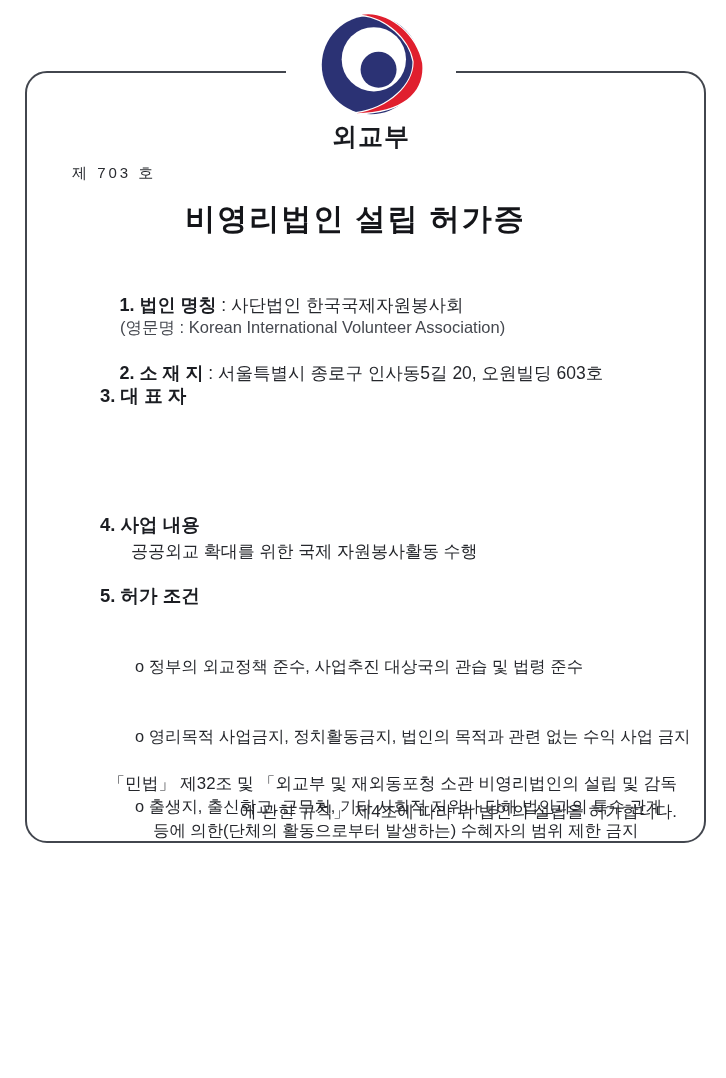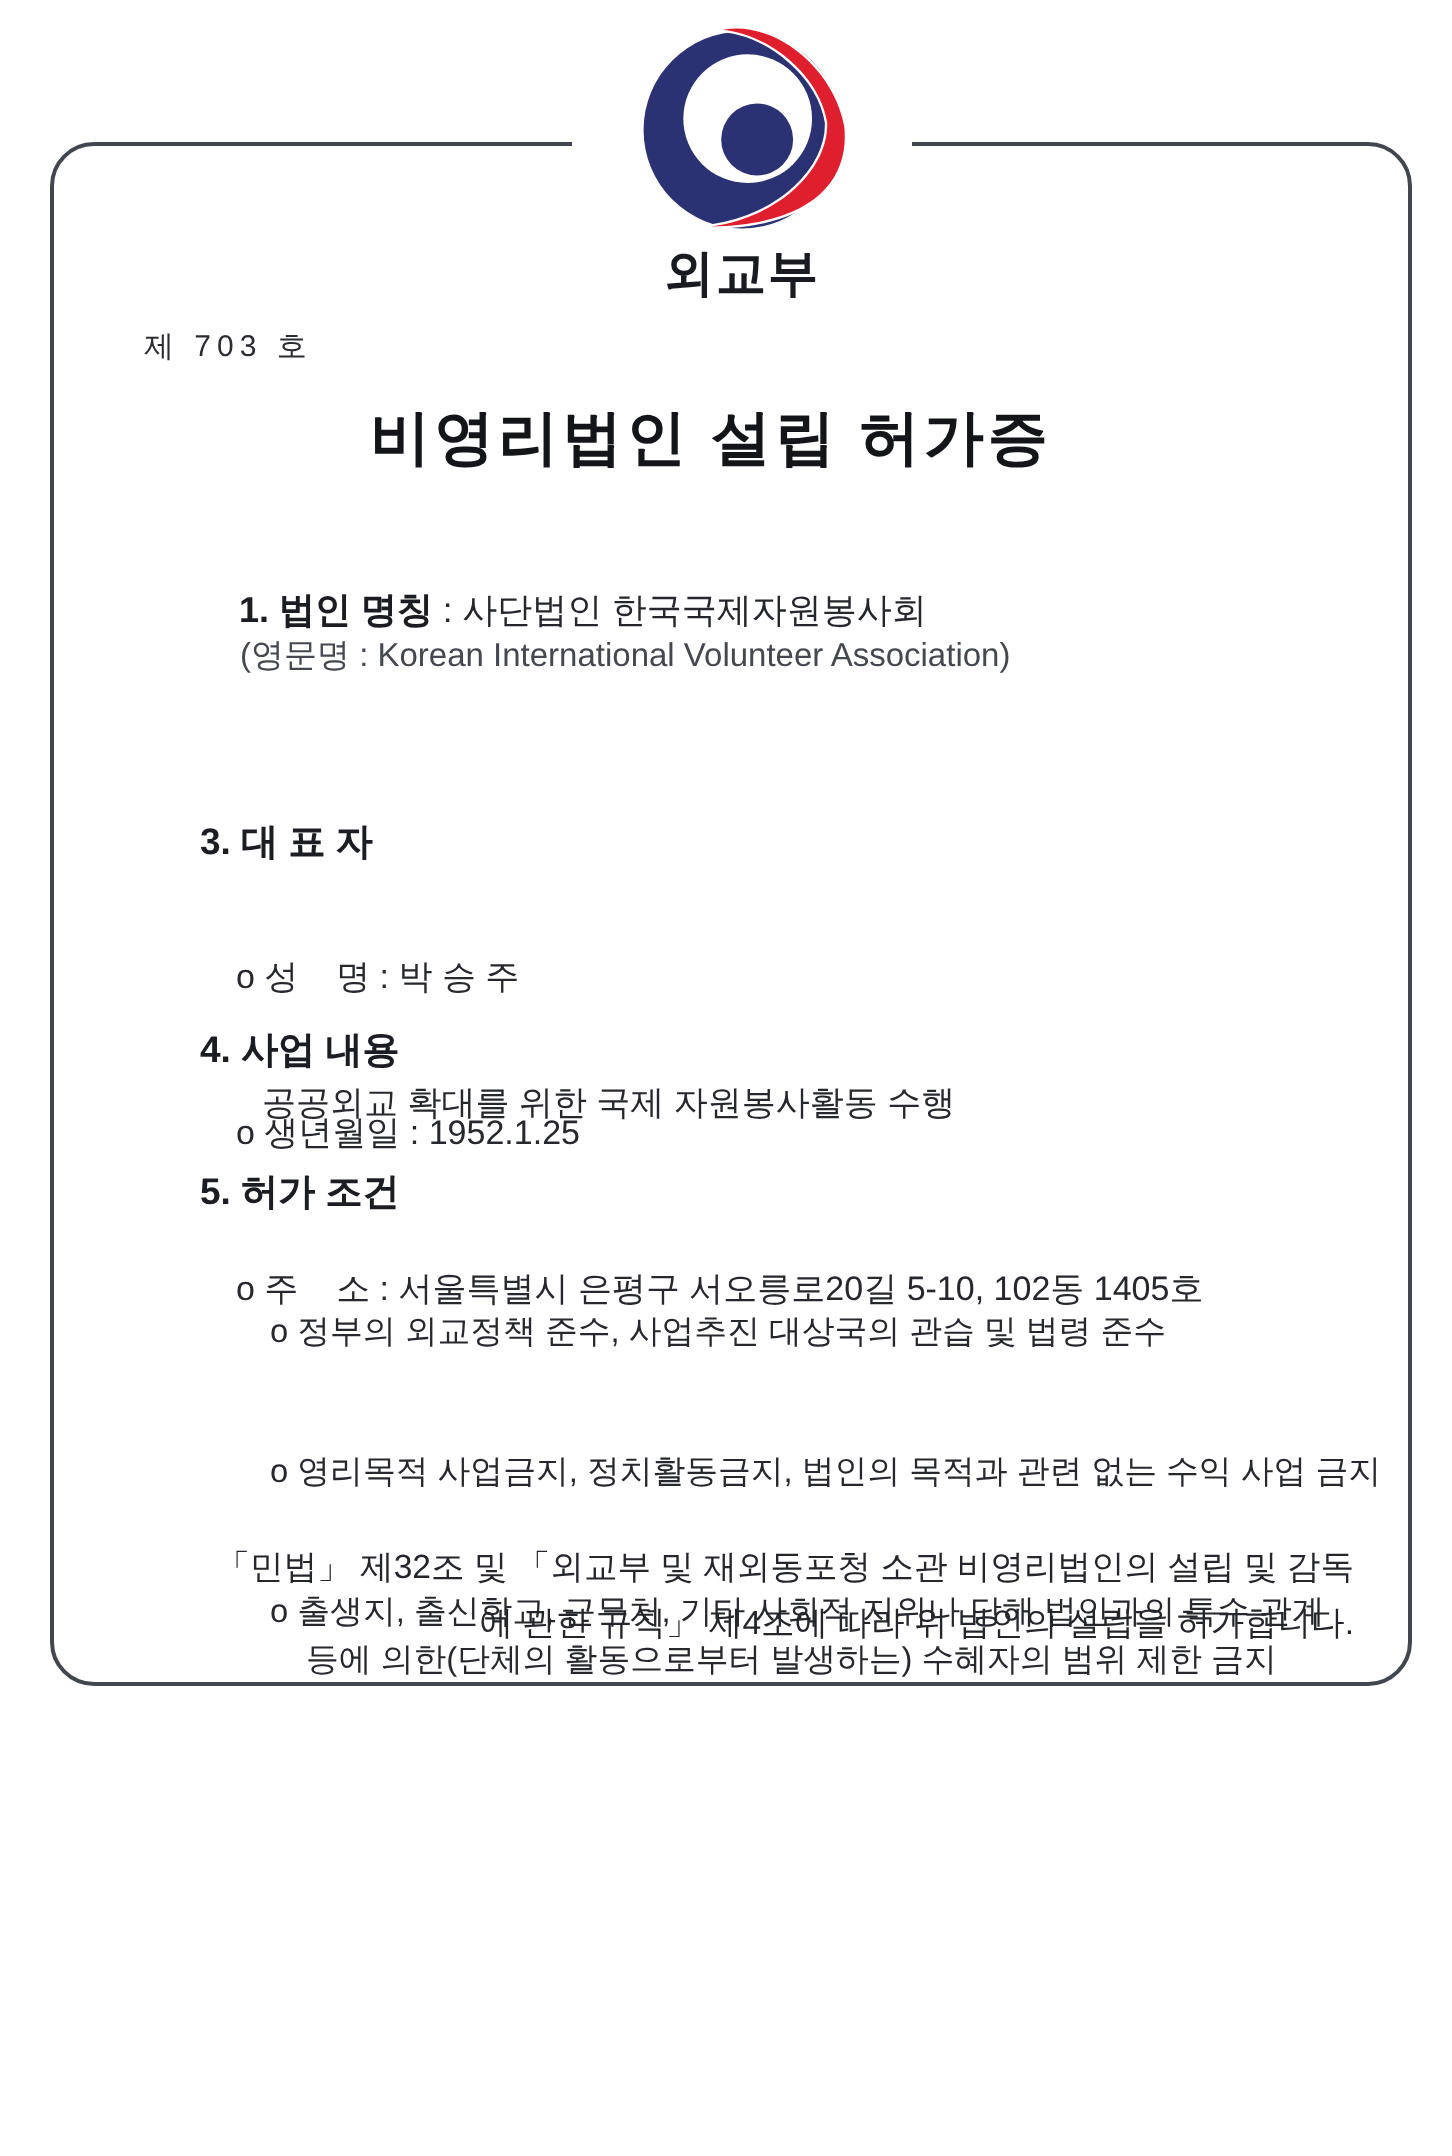--- a/index.html
+++ b/index.html
@@ -24,21 +24,21 @@
   
   .abs{position:absolute;white-space:pre-wrap;}
   .doc-number{left:72px;top:164px;font-size:15px;font-weight:500;letter-spacing:3px;color:#2a2c31;}
   .title{left:0;right:15px;top:199px;text-align:center;font-size:30px;font-weight:800;letter-spacing:2px;color:#141519;}
   .sec-line{font-size:17.5px;font-weight:500;color:#25272c;}
   .sec-line .h{font-size:18px;font-weight:700;color:#1b1d22;}
   .sec-head{font-size:18.5px;font-weight:700;color:#1b1d22;}
   .s1{left:100px;top:272px;}
   .s1-sub{left:120px;top:301px;font-size:16.5px;font-weight:400;color:#45484f;margin-top:16px;}
   .s2{left:100px;top:340px;}
-  .s3-head{left:100px;top:408px;}
+  .s3-head{left:100px;top:383px;}
   .s3-items{left:118px;top:424px;font-size:17px;line-height:26px;font-weight:500;color:#26282d;}
   .s4-head{left:100px;top:512px;}
   .s4-body{left:131px;top:540px;font-size:17px;font-weight:500;color:#26282d;}
   .s5-head{left:100px;top:583px;}
   .s5-items{left:135px;top:608px;width:580px;font-size:16.4px;line-height:23.4px;font-weight:500;color:#26282d;}
   .s5-items .cond{padding-left:18px;text-indent:-18px;}
   .closing{left:71px;top:770px;width:606px;font-size:16.8px;line-height:27.5px;text-indent:11px;font-weight:500;color:#24262b;text-align:right;}
   .date-line{left:140px;top:854px;width:400px;text-align:center;font-size:19px;font-weight:600;letter-spacing:1px;color:#202227;}
   .signer{left:252px;top:897px;font-size:27px;font-weight:700;letter-spacing:7px;white-space:pre;color:#ef4444;z-index:1;}
   
@@ -76,27 +76,25 @@
 
   <div class="abs doc-number">제 703 호</div>
 
   <div class="abs title">비영리법인 설립 허가증</div>
 
   <div class="abs sec-line s1">
     <span class="h">1. 법인 명칭</span><span class="sep"> : </span><span class="val">사단법인 한국국제자원봉사회</span>
   </div>
   <div class="abs s1-sub">(영문명 : Korean International Volunteer Association)</div>
 
+  <div class="abs sec-line s2">
+    <span class="h">2. 소 재 지</span><span class="sep"> : </span><span class="val">서울특별시 종로구 인사동5길 20, 오원빌딩 603호</span>
+  </div>
 
   <div class="abs sec-head s3-head">3. 대 표 자</div>
-  <div class="abs s3-items">
-    <div>o 성    명 : 박 승 주</div>
-    <div>o 생년월일 : 1952.1.25</div>
-    <div>o 주    소 : 서울특별시 은평구 서오릉로20길 5-10, 102동 1405호</div>
-  </div>
 
   <div class="abs sec-head s4-head">4. 사업 내용</div>
   <div class="abs s4-body">공공외교 확대를 위한 국제 자원봉사활동 수행</div>
 
   <div class="abs sec-head s5-head">5. 허가 조건</div>
   <div class="abs s5-items">
     <div class="cond">o 정부의 외교정책 준수, 사업추진 대상국의 관습 및 법령 준수</div>
     <div class="cond">o 영리목적 사업금지, 정치활동금지, 법인의 목적과 관련 없는 수익 사업 금지</div>
     <div class="cond">o 출생지, 출신학교, 근무처, 기타 사회적 지위나 당해 법인과의 특수 관계
 등에 의한(단체의 활동으로부터 발생하는) 수혜자의 범위 제한 금지</div>

